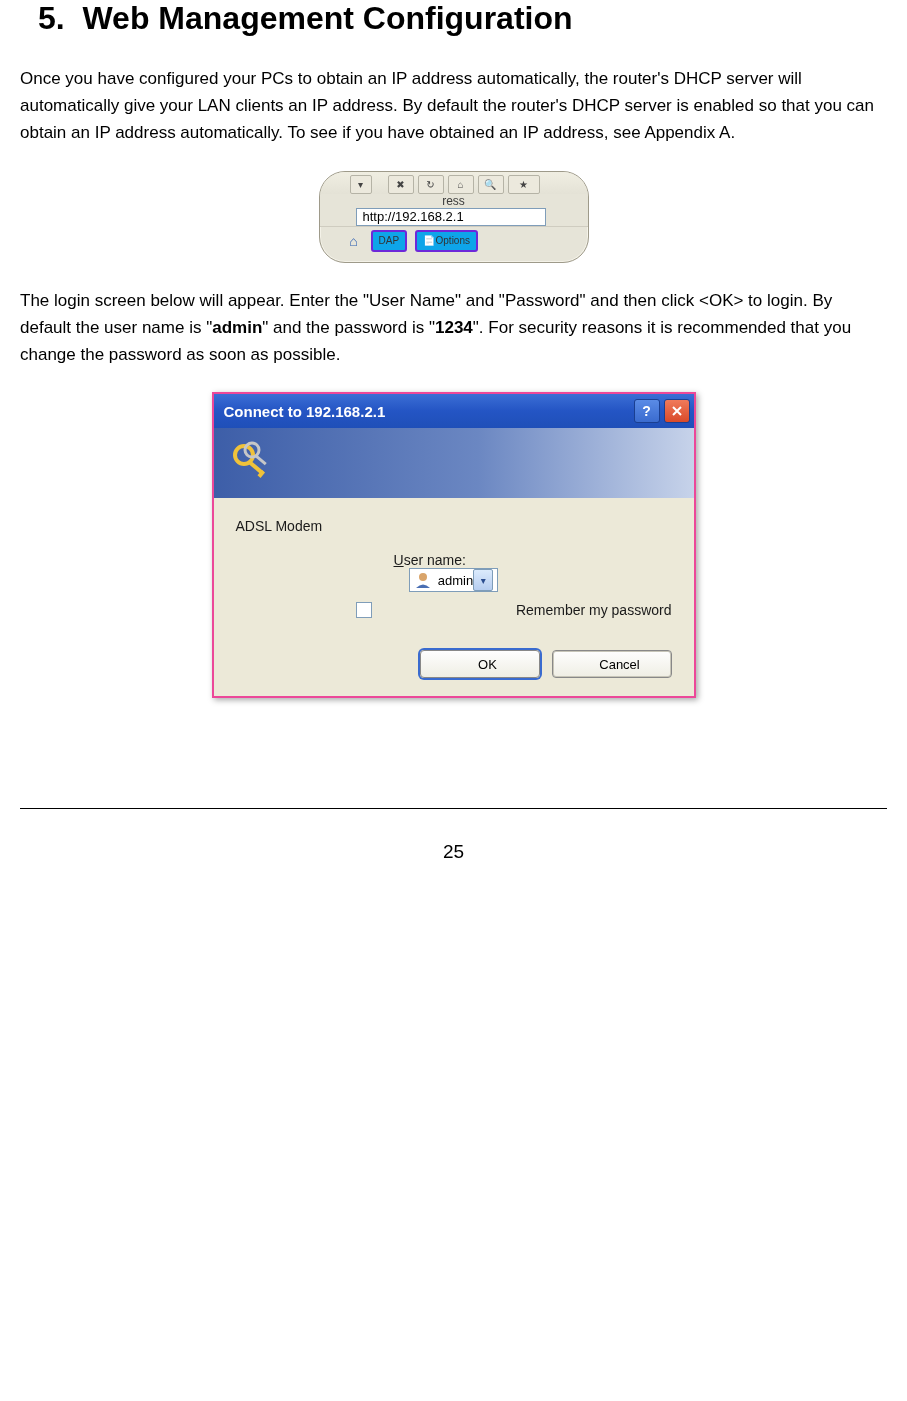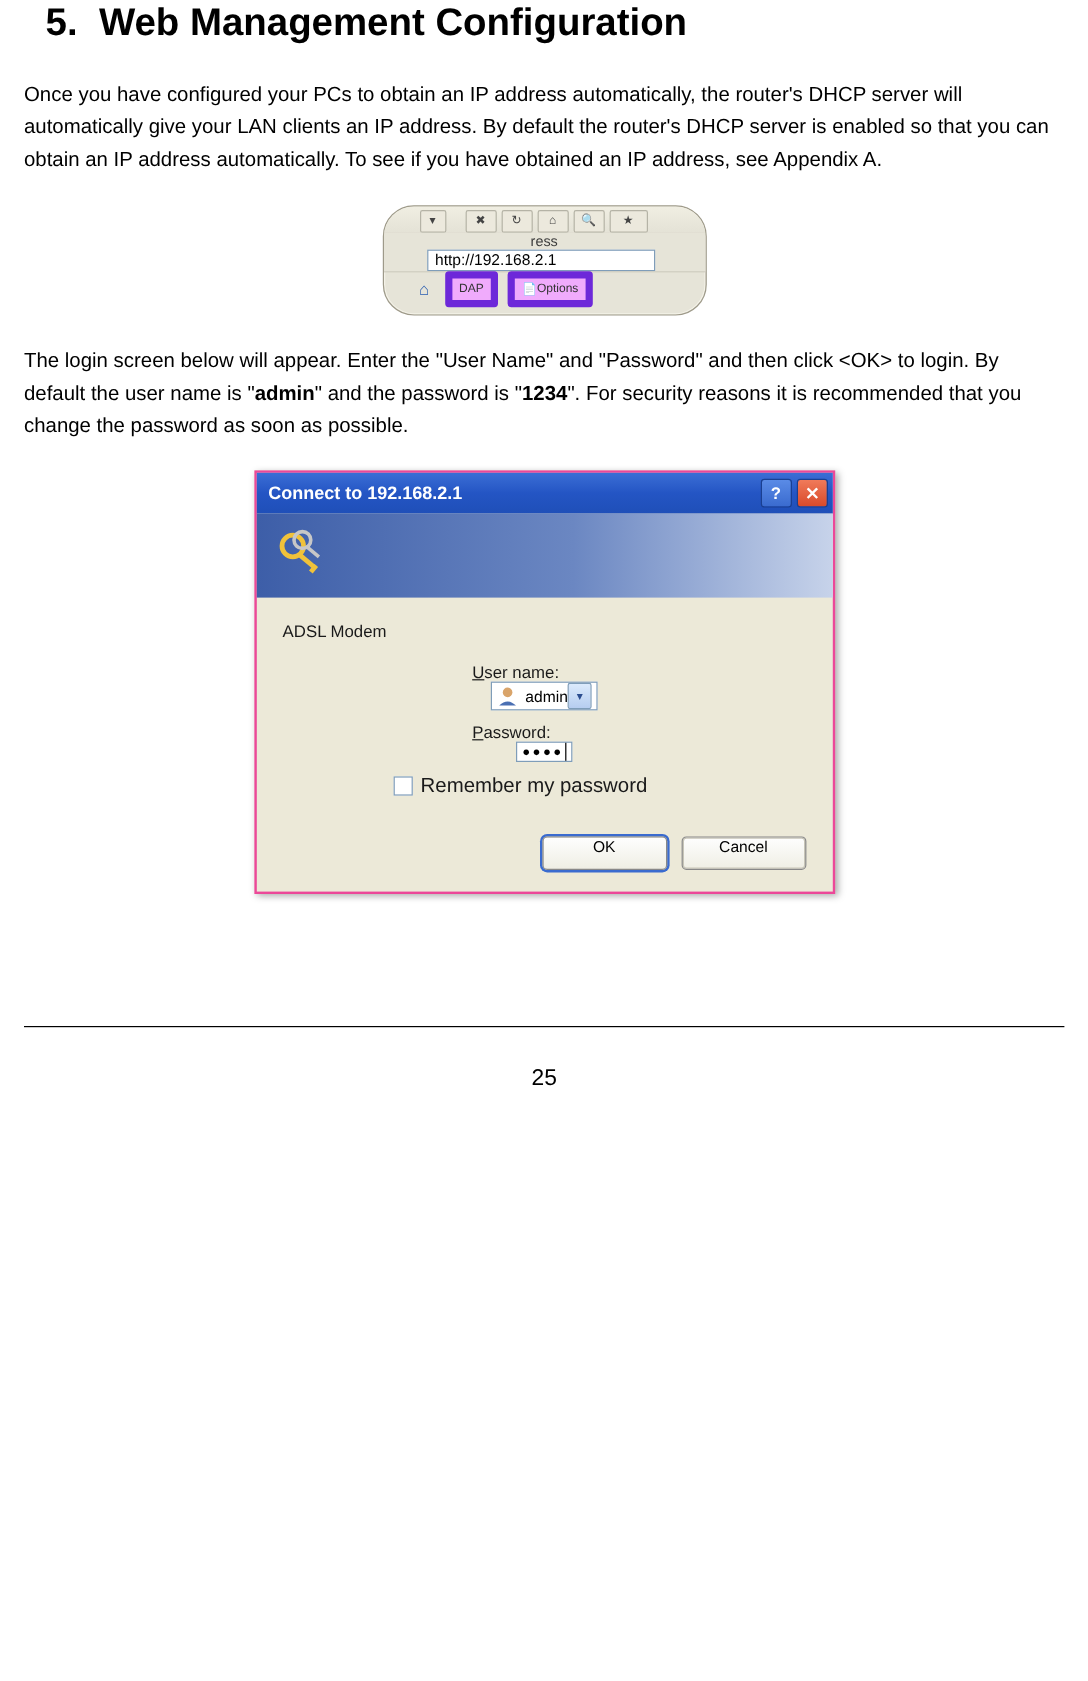--- a/index.html
+++ b/index.html
@@ -104,22 +104,22 @@
       border-top: 1px solid #cfccc0;
     }
     .addrbar .home-ico {
       width: 18px; height: 16px;
       display: flex; align-items: center; justify-content: center;
       color: #2a5db0;
       font-size: 14px;
     }
     .addrbar .dap-btn, .addrbar .opt-btn {
       height: 18px;
-      background: #f0abfc;
-      border: 6px solid #6d28d9;
+      background: #0ea5e9;
+      border: 2px solid #6d28d9;
       border-radius: 3px;
       font-size: 10px;
       color: #333;
       padding: 0 6px;
       display: flex;
       align-items: center;
     }
 
     
     .dialog-wrap {
@@ -225,24 +225,25 @@
       letter-spacing: 2px;
       color: #000;
       font-size: 11px;
     }
     .pw-input .caret {
       width: 1px; height: 15px; background: #000; margin-left: 1px;
     }
     .remember-row {
       display: flex;
       align-items: center;
-      margin-left: 92px;
+      margin-left: 120px;
       margin-top: 6px;
       gap: 7px;
-      font-size: 17px;
+      font-size: 14px;
+      justify-content: space-between;
     }
     .cbx {
       width: 14px; height: 14px;
       background: #fff;
       border: 1px solid #7f9db9;
     }
     .btn-row {
       display: flex;
       justify-content: flex-end;
       gap: 12px;
@@ -250,23 +251,24 @@
     }
     .dlg-btn {
       width: 102px;
       height: 26px;
       background: linear-gradient(#fefefe, #efeee4);
       border: 1px solid #888;
       border-radius: 4px;
       font-size: 13px;
       color: #000;
       display: flex;
-      align-items: flex-start;
+      align-items: center;
       justify-content: center;
       box-shadow: 0 0 0 1px #c7c5b8 inset;
+      padding-left: 16px;
     }
     .dlg-btn.default {
       box-shadow: 0 0 0 2px #3a6bcf;
     }
 
     .footer {
       margin-top: 110px;
       border-top: 1px solid #000;
       padding-top: 32px;
       text-align: center;
@@ -350,27 +352,20 @@
                 <svg viewBox="0 0 18 18">
                     <circle cx="9" cy="6" r="4" fill="#d9a46a"></circle>
                     <path d="M2 17 Q9 10 16 17" fill="#4a6fb3"></path>
                   </svg>
               </span>
               <span class="combo-val">admin</span>
               <div class="dd">▾</div>
             </div>
           </div>
 
-          <div class="frow">
-            <div class="flabel"><span class="ul">P</span><span>assword:</span></div>
-            <div class="pw-input">
-              <span class="dots">●●●●</span>
-              <span class="caret"></span>
-            </div>
-          </div>
 
           <div class="remember-row">
             <div class="cbx"></div>
             <span><span class="ul">R</span><span>emember my password</span></span>
           </div>
         </div>
 
         <div class="btn-row">
           <div class="dlg-btn default">
               <span>OK</span>

